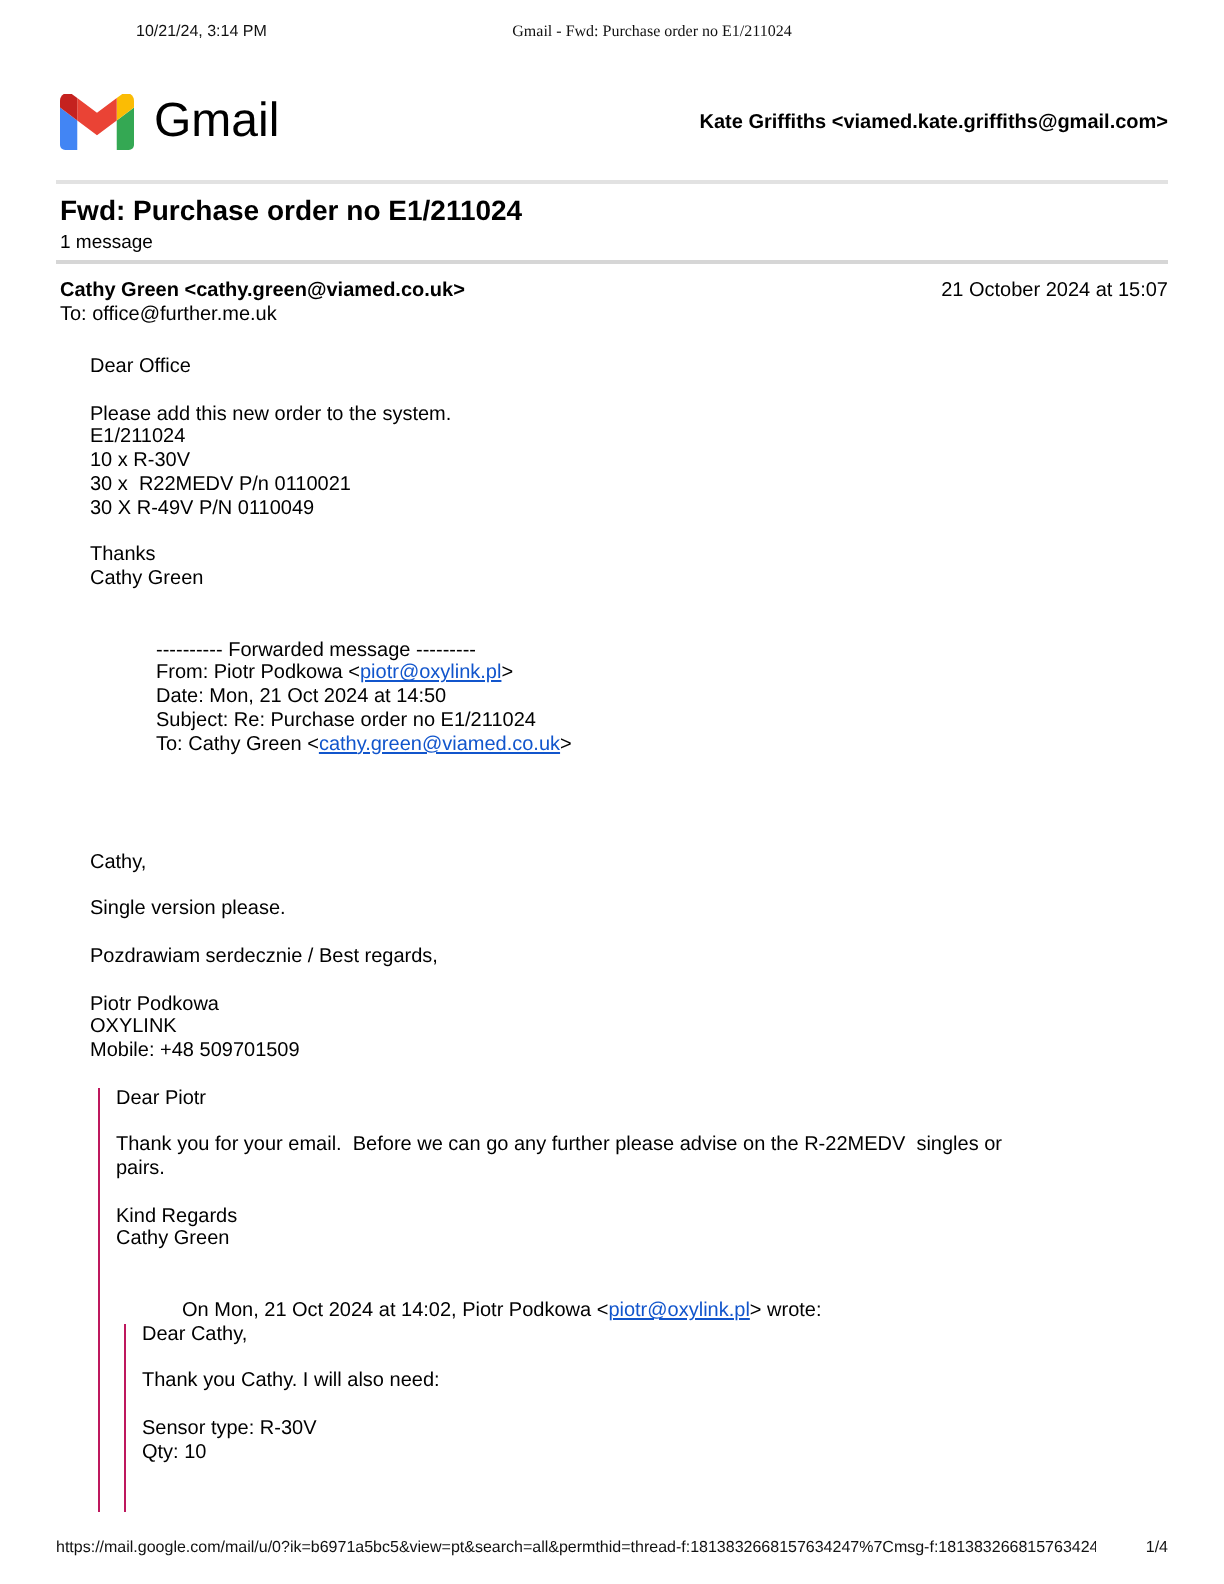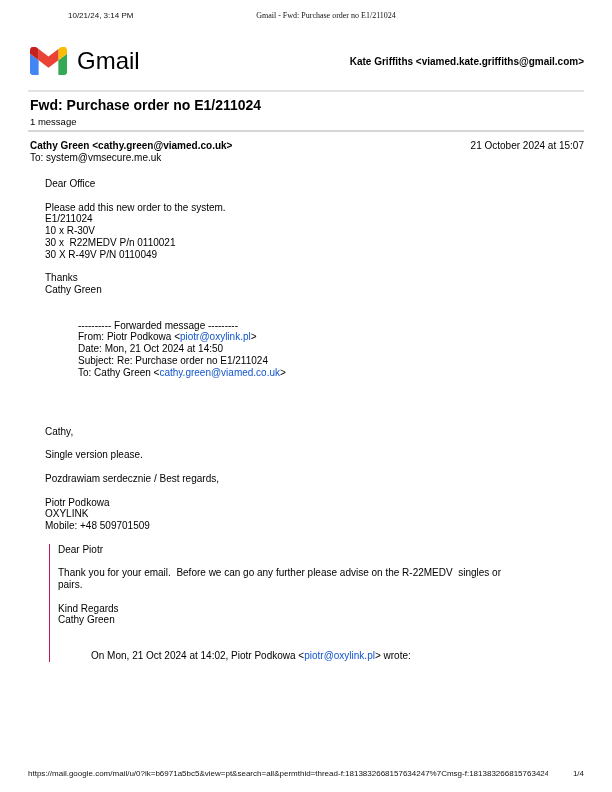--- a/index.html
+++ b/index.html
@@ -23,21 +23,21 @@
   .msgcount{position:absolute;top:116px;left:30px;font-size:9.5px;}
   .rule2{position:absolute;top:130px;left:28px;right:28px;border-top:2px solid #d6d6d6;}
   
   .msg-header{position:absolute;top:140px;left:30px;right:28px;font-size:10px;line-height:11.8px;}
   .from-row{display:flex;justify-content:space-between;}
   .from{font-weight:bold;}
   
   .body{position:absolute;top:178px;left:45px;right:28px;font-size:10px;line-height:11.8px;}
   .pre{white-space:pre-wrap;}
   .line{white-space:pre-wrap;margin-left:33px;}
-  a.link{color:#1155cc;cursor:pointer;}
+  a.link{color:#1155cc;text-decoration:underline;cursor:pointer;}
   blockquote.gq{border-left:1px solid #be185d;margin:0 0 0 4px;padding:0 0 0 8px;}
 </style>
 </head>
 <body>
 
 <div class="page">
 
   <div class="print-header">
     <span class="ph-date">10/21/24, 3:14 PM</span>
     <span class="ph-title">Gmail - Fwd: Purchase order no E1/211024</span>
@@ -62,21 +62,21 @@
   <div class="subject">Fwd: Purchase order no E1/211024</div>
   <div class="msgcount">1 message</div>
 
   <div class="rule2"></div>
 
   <div class="msg-header">
     <div class="from-row">
       <span class="from">Cathy Green &lt;cathy.green@viamed.co.uk&gt;</span>
       <span class="msg-date">21 October 2024 at 15:07</span>
     </div>
-    <div class="to">To: system@vmsecure.me.uk</div>
+    <div class="to">To: office@further.me.uk</div>
   </div>
 
   <div class="body">
     <div class="pre">Dear Office
 
 Please add this new order to the system.
 E1/211024
 10 x R-30V
 30 x  R22MEDV P/n 0110021
 30 X R-49V P/N 0110049
@@ -115,20 +115,31 @@
 
 Thank you for your email.  Before we can go any further please advise on the R-22MEDV  singles or
 pairs.
 
 Kind Regards
 Cathy Green
 
 
 </div>
       <div class="line"><span>On Mon, 21 Oct 2024 at 14:02, Piotr Podkowa &lt;</span><a class="link">piotr@oxylink.pl</a><span>&gt; wrote:</span></div>
+      <blockquote class="gq">
+        <div class="pre">Dear Cathy,
+
+Thank you Cathy. I will also need:
+
+Sensor type: R-30V
+Qty: 10
+
+
+</div>
+      </blockquote>
     </blockquote>
   </div>
 
   <div class="print-footer">
     <span class="pf-url">https://mail.google.com/mail/u/0?ik=b6971a5bc5&amp;view=pt&amp;search=all&amp;permthid=thread-f:1813832668157634247%7Cmsg-f:1813832668157634247…</span>
     <span class="pf-page">1/4</span>
   </div>
 
 </div>
 

